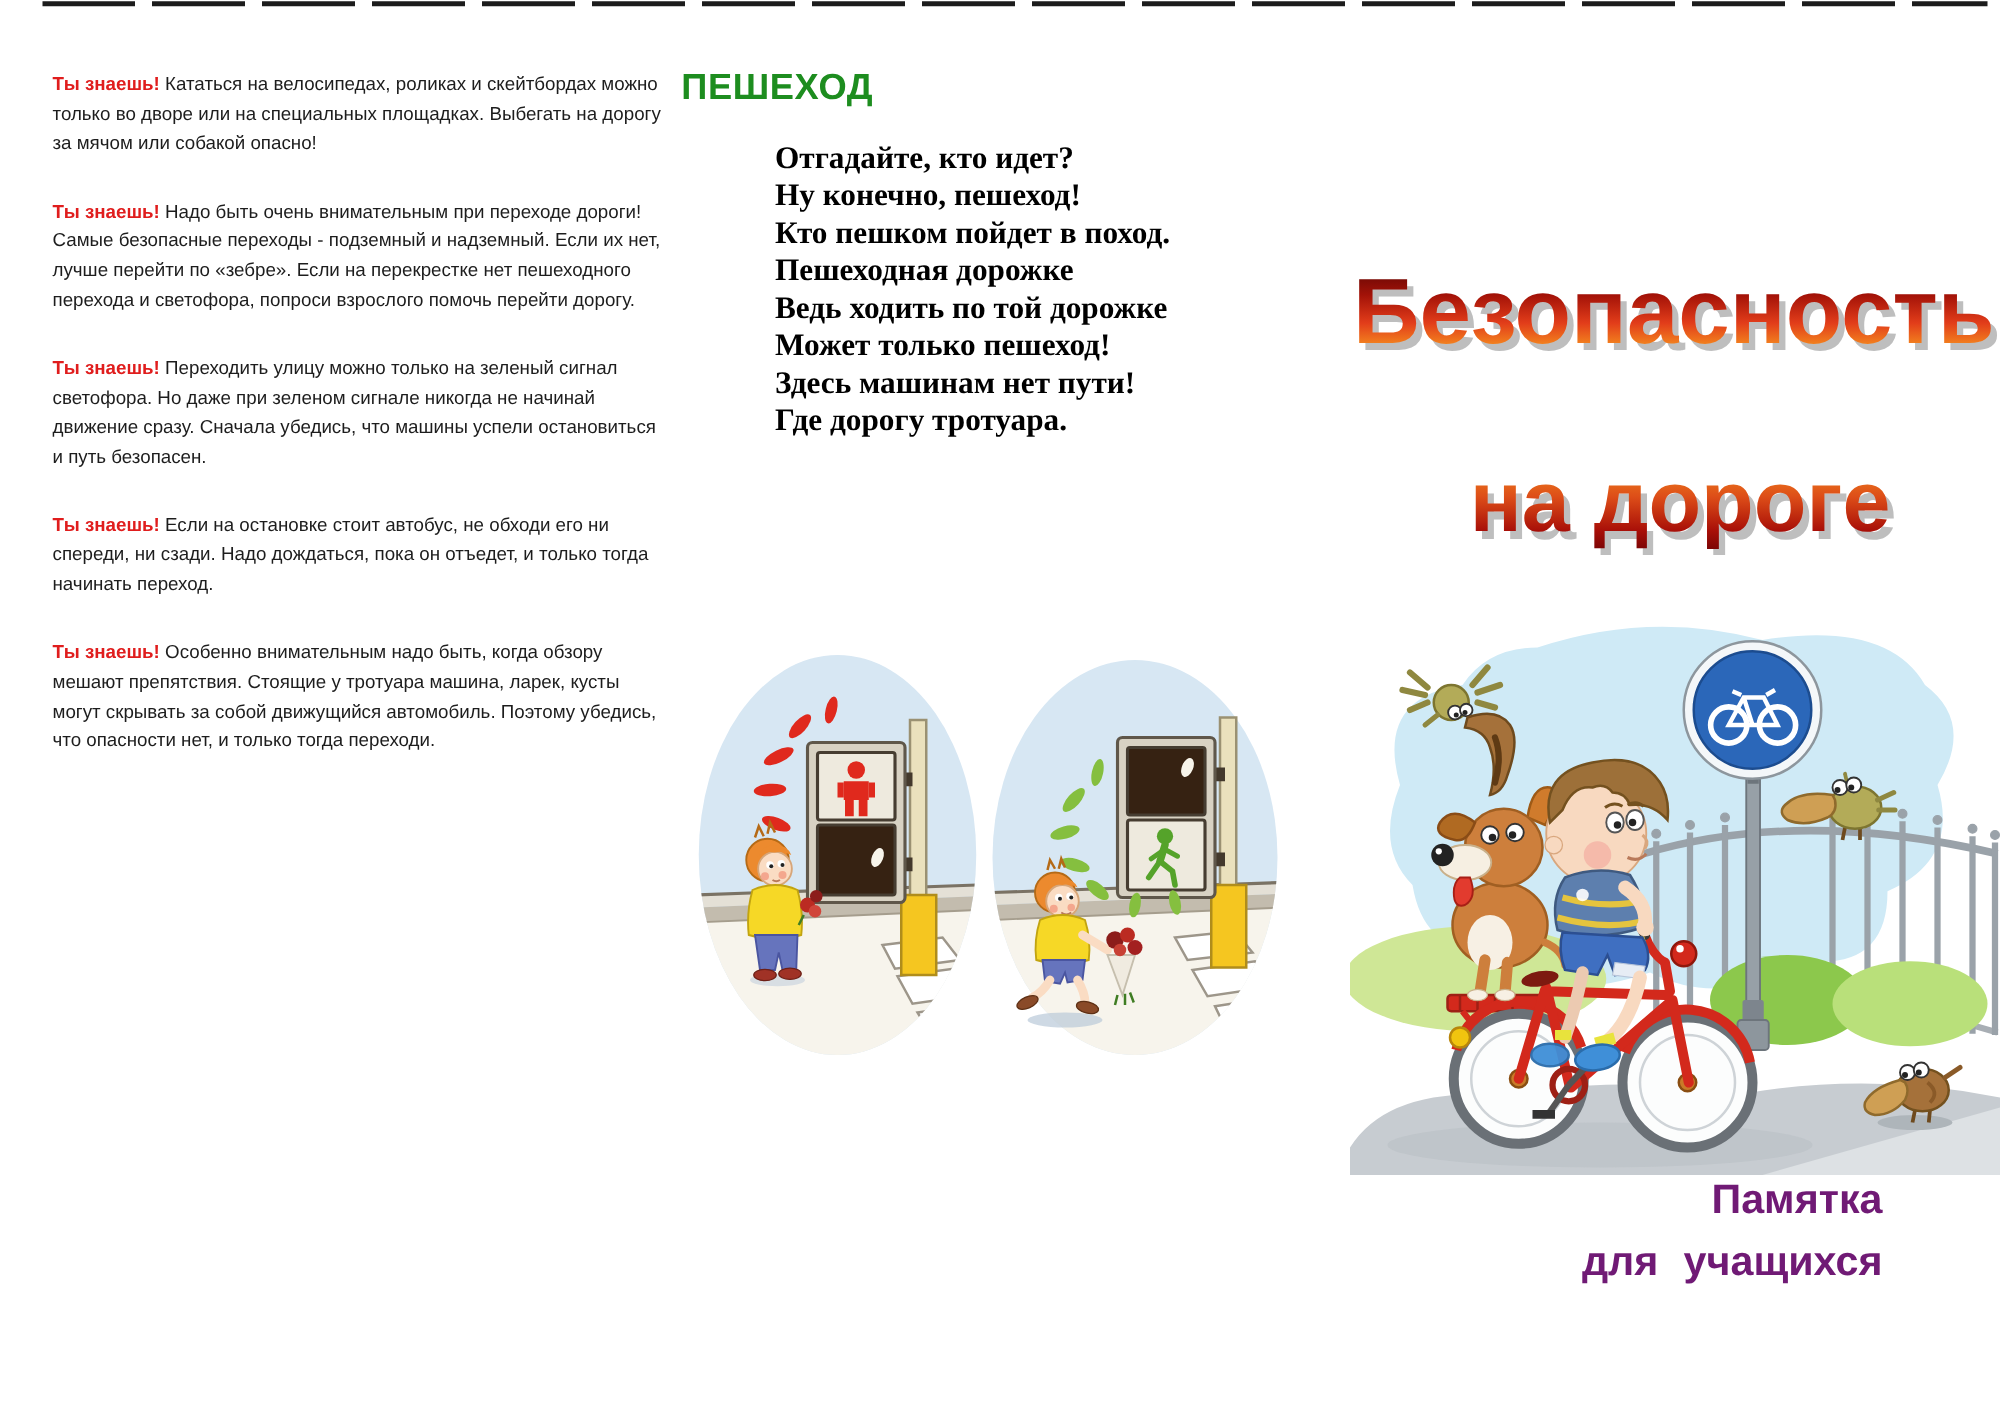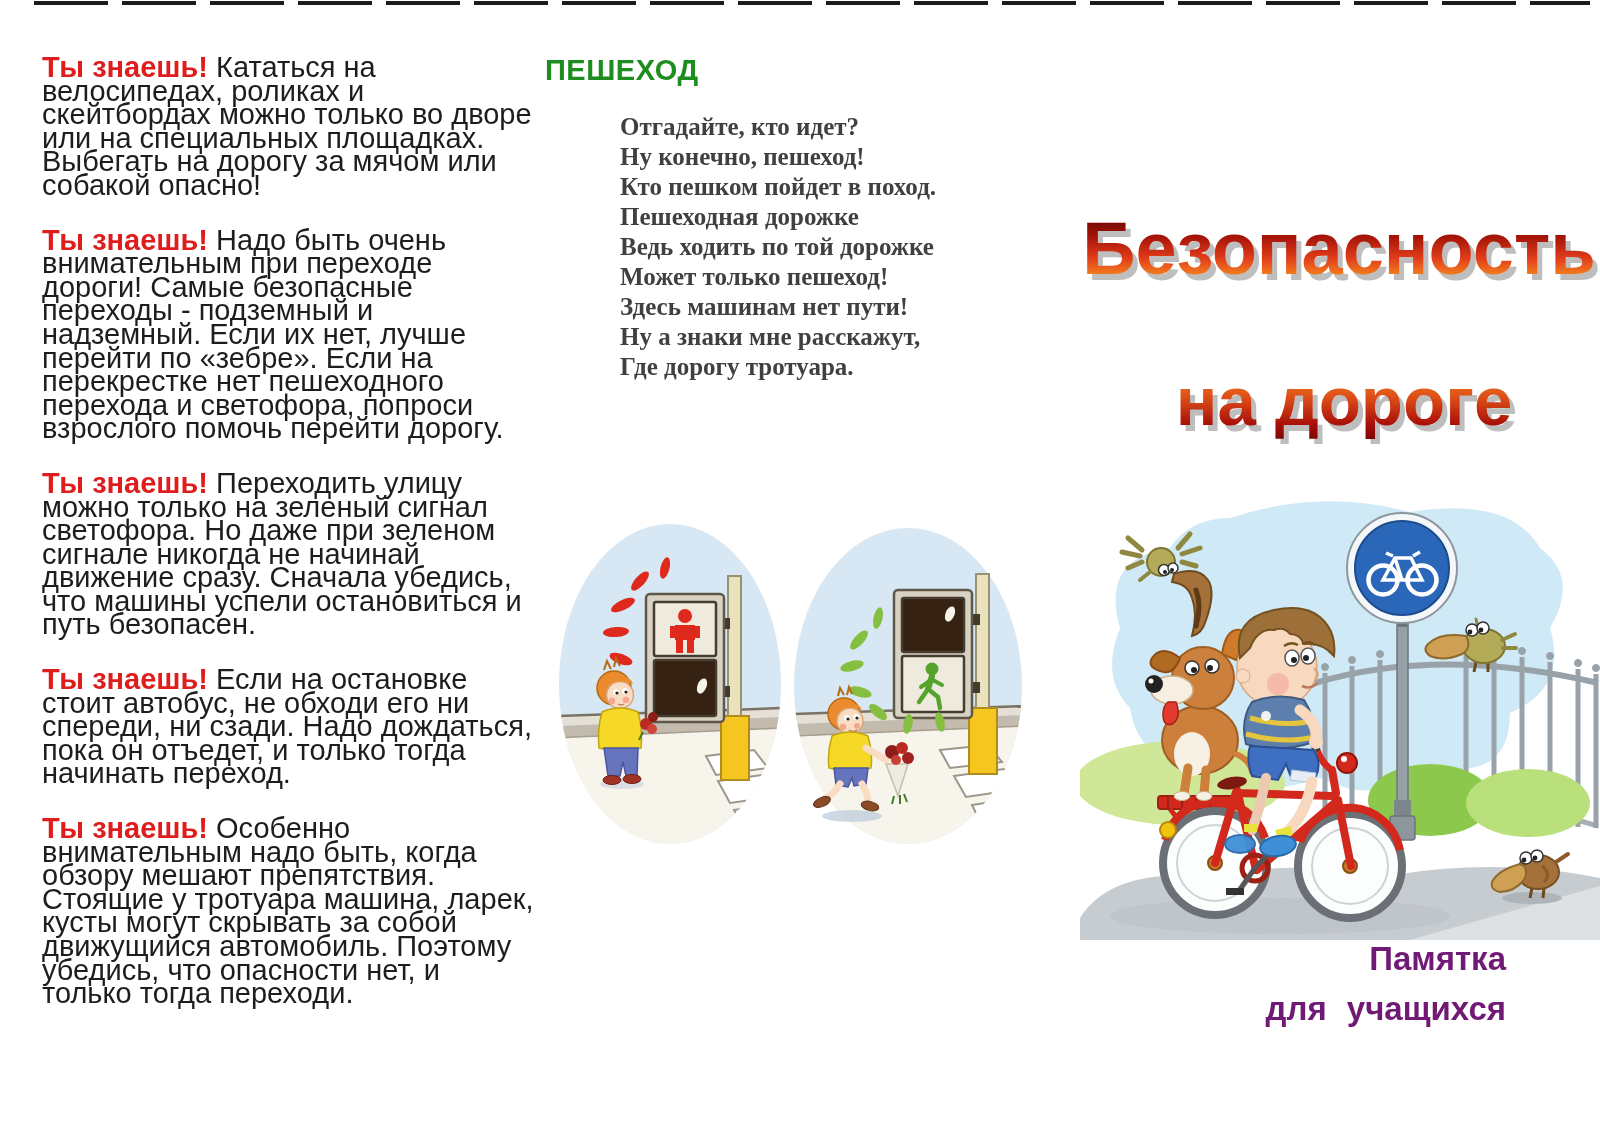--- a/index.html
+++ b/index.html
@@ -1,29 +1,29 @@
 <!DOCTYPE html>
 <html><head>
 <meta charset="utf-8">
 <style>
   html,body{margin:0;padding:0;background:#ffffff;}
   #page{position:relative;width:1600px;height:1131px;background:#ffffff;overflow:hidden;
         font-family:"Liberation Sans",sans-serif;}
   .top-edge{position:absolute;left:34px;top:1px;width:1556px;height:4px;
         background:repeating-linear-gradient(90deg,#1c1c1c 0 74px,transparent 74px 88px);}
   
-  .col-left{position:absolute;left:42px;top:56px;width:494px;font-size:29px;
+  .col-left{position:absolute;left:42px;top:56px;width:494px;font-size:15px;
         line-height:23.6px;color:#1d1d1d;}
   .col-left p{margin:0 0 31px 0;}
   .lead{font-weight:bold;color:#e01d1d;}
   
   .m-heading{position:absolute;left:545px;top:54px;width:500px;text-align:left;
         font-size:29px;font-weight:bold;color:#1d8d1f;letter-spacing:.5px;}
   .poem{position:absolute;left:620px;top:112px;font-family:"Liberation Serif",serif;
-        font-weight:bold;font-size:25px;line-height:30px;color:#404040;white-space:nowrap;}
+        font-weight:bold;font-size:25px;line-height:30px;color:#000000;white-space:nowrap;}
   .mid-illus{position:absolute;left:556px;top:518px;}
   
   .title-svg{position:absolute;left:1080px;top:182px;}
   .right-illus{position:absolute;left:1080px;top:478px;}
   .caption{position:absolute;left:1080px;top:934px;width:426px;text-align:right;
         font-size:33px;line-height:50px;font-weight:bold;color:#701a75;}
   .caption .wide{word-spacing:11px;}
 </style>
 </head>
 <body>
@@ -41,21 +41,20 @@
 
   <div class="m-heading">ПЕШЕХОД</div>
   <div class="poem">
     <div>Отгадайте, кто идет?</div>
     <div>Ну конечно, пешеход!</div>
     <div>Кто пешком пойдет в поход.</div>
     <div>Пешеходная дорожке</div>
     <div>Ведь ходить по той дорожке</div>
     <div>Может только пешеход!</div>
     <div>Здесь машинам нет пути!</div>
-    <div>Ну а знаки мне расскажут,</div>
     <div>Где дорогу тротуара.</div>
   </div>
 
   <svg class="mid-illus" width="474" height="336" viewBox="0 0 474 336" xmlns="http://www.w3.org/2000/svg">
     <defs>
       <clipPath id="ovL">
           <ellipse cx="114" cy="166" rx="111" ry="160"></ellipse>
         </clipPath>
       <clipPath id="ovR">
           <ellipse cx="352" cy="168" rx="114" ry="158"></ellipse>

